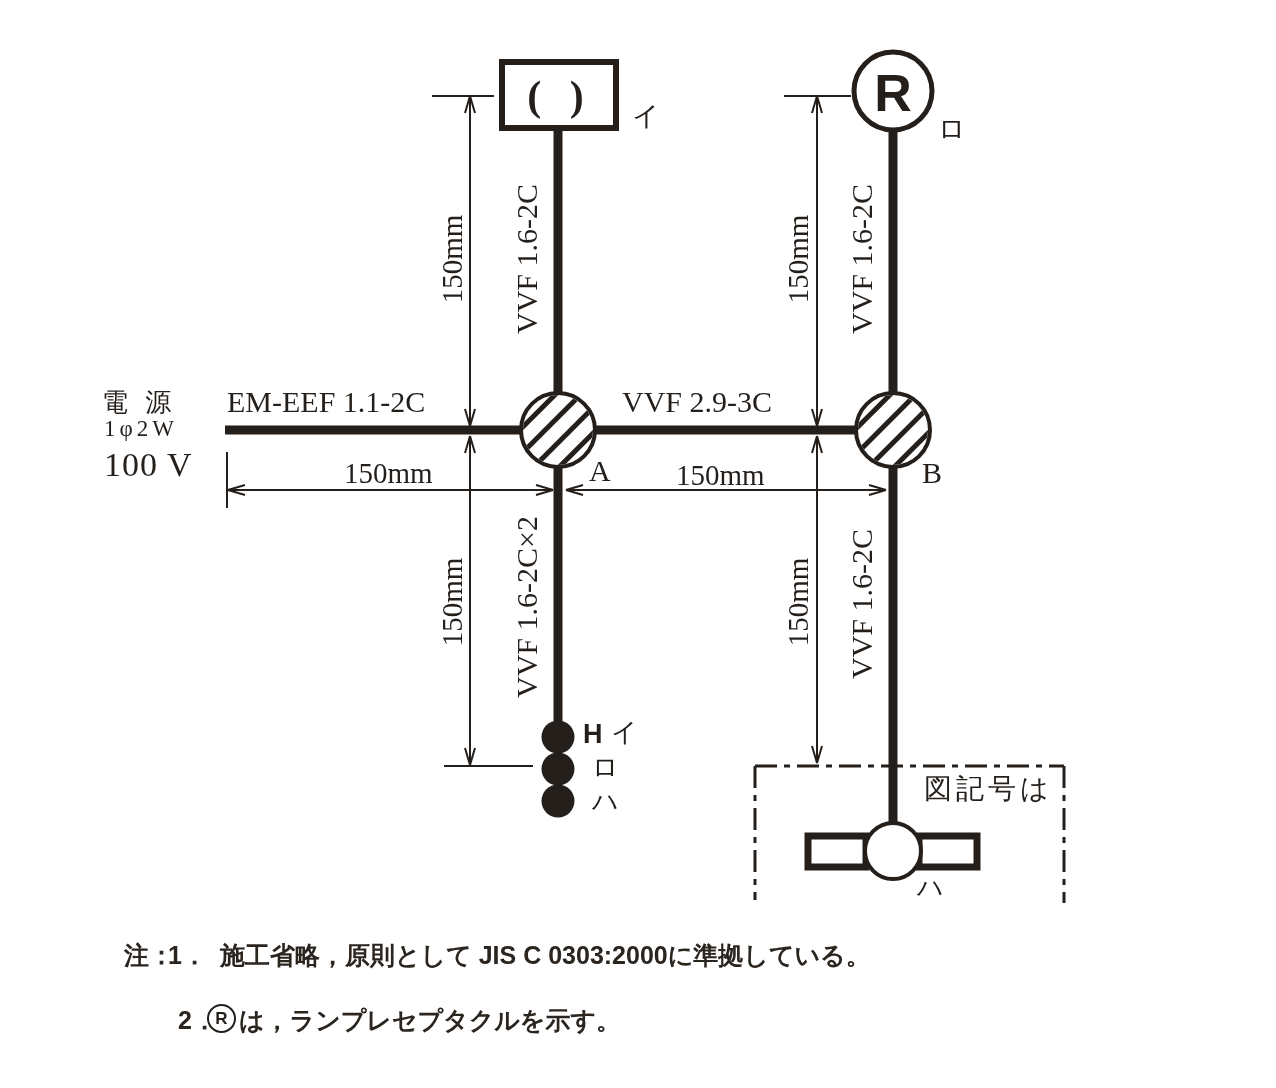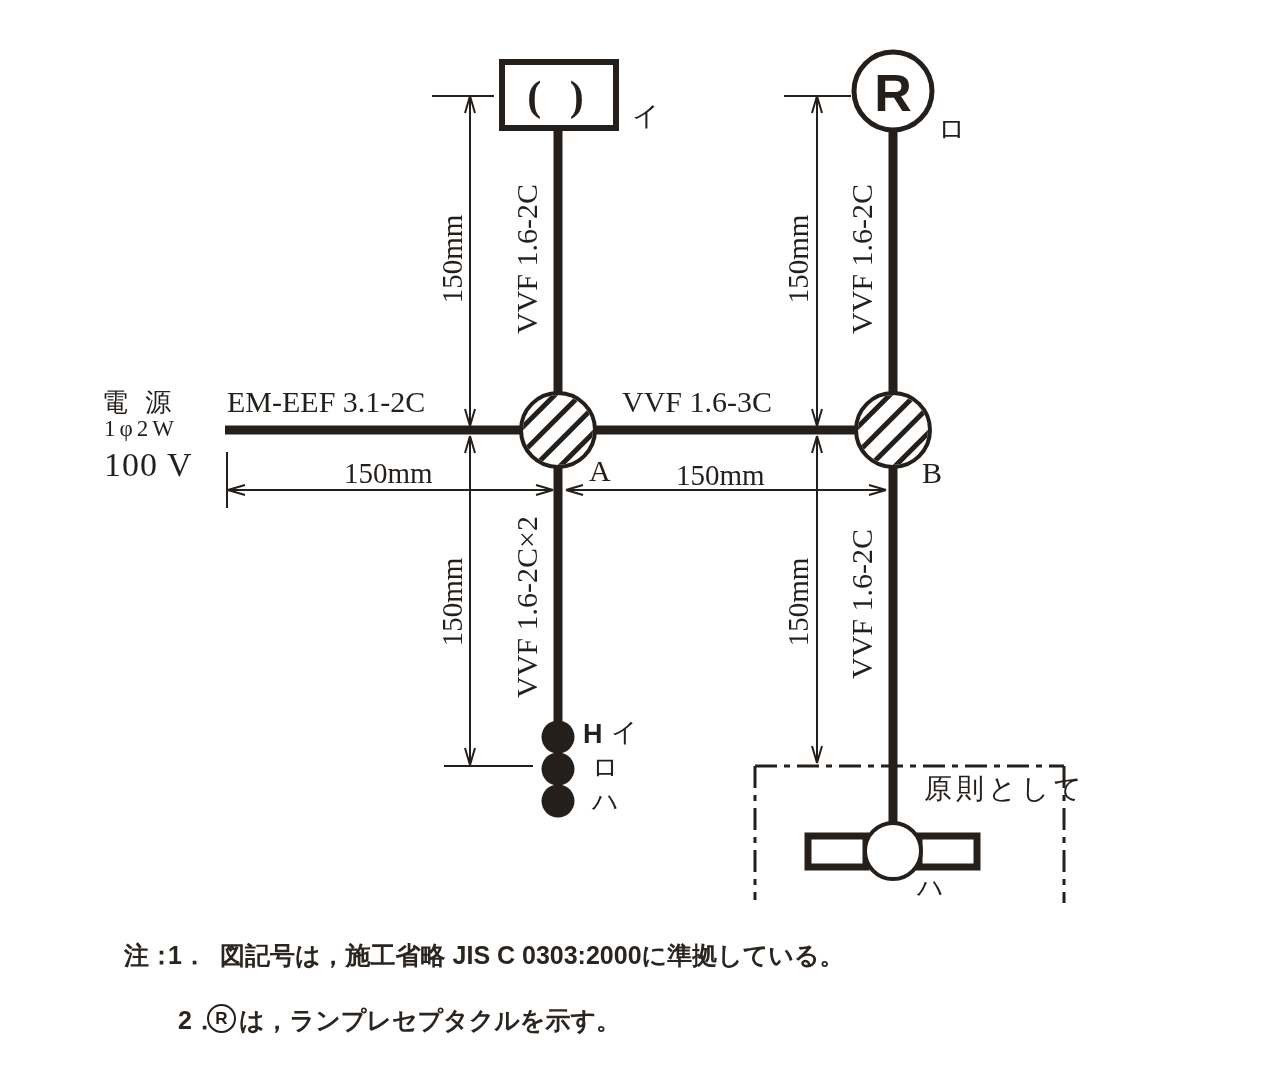--- a/index.html
+++ b/index.html
@@ -112,22 +112,22 @@
       <rect x="808" y="836" width="58" height="31" fill="#ffffff" stroke="#241f1b" stroke-width="7"></rect>
       <rect x="919" y="836" width="58" height="31" fill="#ffffff" stroke="#241f1b" stroke-width="7"></rect>
       <circle cx="893" cy="851" r="28" fill="#ffffff" stroke="#241f1b" stroke-width="4"></circle>
     </g>
   </svg>
 
   <div class="lbl jp" style="left:102px;top:389px;font-size:26px;letter-spacing:5px;text-align:right;">電 源</div>
   <div class="lbl serif" style="left:104px;top:417px;font-size:23px;letter-spacing:4px;">1φ2W</div>
   <div class="lbl serif" style="left:104px;top:448px;font-size:34px;letter-spacing:1px;">100 V</div>
 
-  <div class="lbl serif" style="left:227px;top:387px;font-size:30px;">EM-EEF 3.1-2C</div>
-  <div class="lbl serif" style="left:622px;top:387px;font-size:30px;">VVF 1.6-3C</div>
+  <div class="lbl serif" style="left:227px;top:387px;font-size:30px;">EM-EEF 1.1-2C</div>
+  <div class="lbl serif" style="left:622px;top:387px;font-size:30px;">VVF 2.9-3C</div>
   <div class="lbl serif rot" style="left:527px;top:259px;font-size:30px;">VVF 1.6-2C</div>
   <div class="lbl serif rot" style="left:862px;top:259px;font-size:30px;">VVF 1.6-2C</div>
   <div class="lbl serif rot" style="left:527px;top:607px;font-size:30px;">VVF 1.6-2C×2</div>
   <div class="lbl serif rot" style="left:862px;top:604px;font-size:30px;">VVF 1.6-2C</div>
 
   <div class="lbl serif rot" style="left:452px;top:259px;font-size:29px;">150mm</div>
   <div class="lbl serif rot" style="left:798px;top:259px;font-size:29px;">150mm</div>
   <div class="lbl serif rot" style="left:452px;top:602px;font-size:29px;">150mm</div>
   <div class="lbl serif rot" style="left:798px;top:602px;font-size:29px;">150mm</div>
   <div class="lbl serif" style="left:344px;top:459px;font-size:29px;">150mm</div>
@@ -138,23 +138,23 @@
   <div class="lbl ctr" style="left:893px;top:93px;font-size:52px;font-weight:700;font-family:'Liberation Sans',sans-serif;">R</div>
   <div class="lbl jp" style="left:938px;top:116px;font-size:27px;">ロ</div>
   <div class="lbl serif" style="left:589px;top:456px;font-size:30px;">A</div>
   <div class="lbl serif" style="left:922px;top:458px;font-size:30px;">B</div>
 
   <div class="lbl" style="left:583px;top:721px;font-size:27px;font-weight:700;font-family:'Liberation Sans',sans-serif;">H</div>
   <div class="lbl jp" style="left:611px;top:719px;font-size:26px;">イ</div>
   <div class="lbl jp" style="left:592px;top:754px;font-size:26px;">ロ</div>
   <div class="lbl jp" style="left:592px;top:788px;font-size:26px;">ハ</div>
 
-  <div class="lbl jp" style="left:924px;top:775px;font-size:28px;letter-spacing:4px;">原則として</div>
+  <div class="lbl jp" style="left:924px;top:775px;font-size:28px;letter-spacing:4px;">図記号は</div>
   <div class="lbl jp" style="left:917px;top:874px;font-size:26px;">ハ</div>
 
   <div class="lbl note" style="left:124px;top:943px;">注：</div>
   <div class="lbl note" style="left:168px;top:943px;">1．</div>
-  <div class="lbl note" style="left:220px;top:943px;">図記号は，施工省略 JIS C 0303:2000に準拠している。</div>
+  <div class="lbl note" style="left:220px;top:943px;">施工省略，原則として JIS C 0303:2000に準拠している。</div>
   <div class="lbl note" style="left:178px;top:1008px;">2．</div>
   <div class="rball" style="left:207px;top:1004px;">R</div>
   <div class="lbl note" style="left:239px;top:1008px;">は，ランプレセプタクルを示す。</div>
 
 </div>
 
 </body></html>

